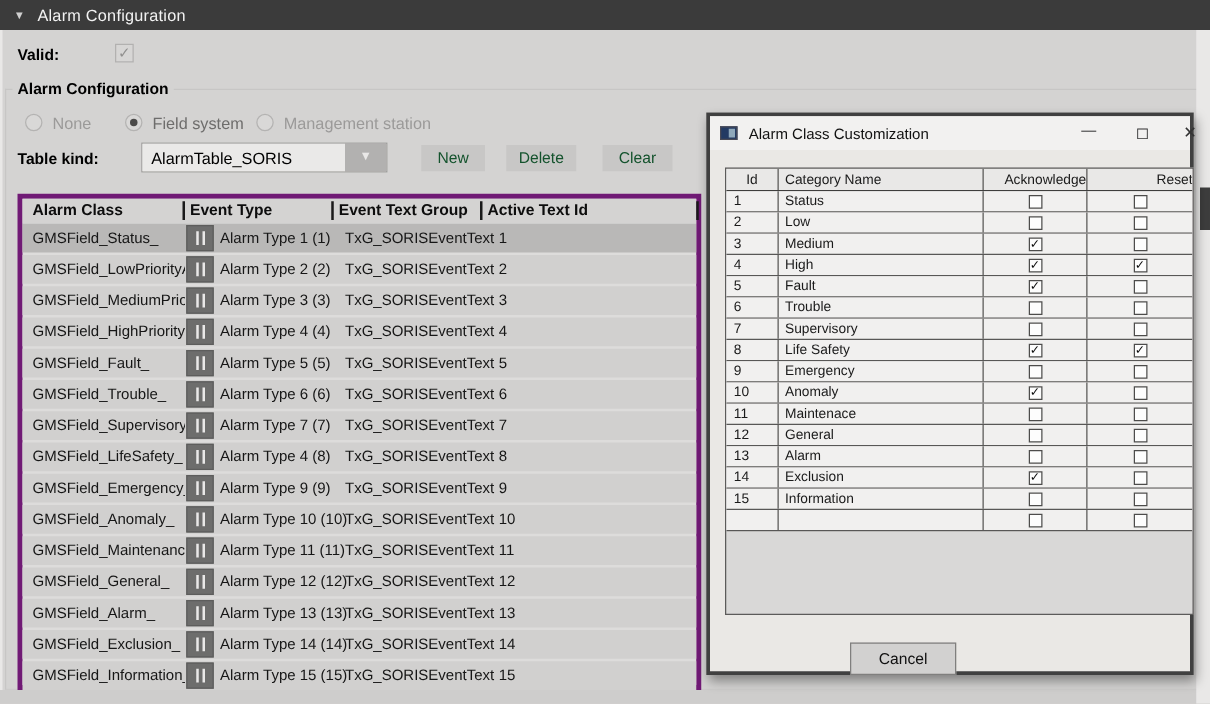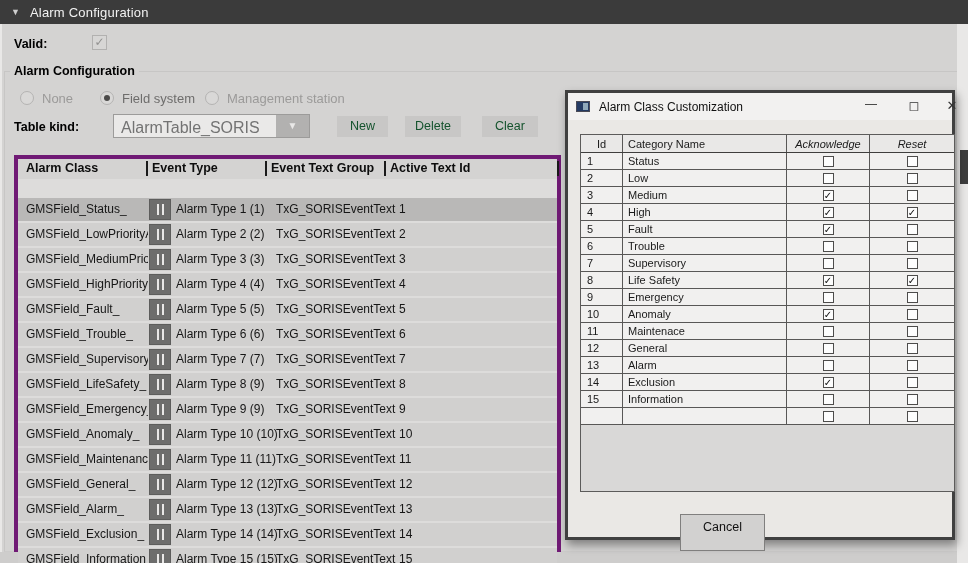--- a/index.html
+++ b/index.html
@@ -25,34 +25,34 @@
   .radio-item { top:90px; height:16px; display:flex; align-items:center; }
   .radio-circle { width:14px; height:14px; border-radius:50%; border:1px solid #b4b3b2; background:#d9d8d7; position:relative; }
   .radio-dot { display:none; position:absolute; left:3px; top:3px; width:6px; height:6px; border-radius:50%; background:#4b4a49; }
   .radio-item.on .radio-dot { display:block; }
   .radio-label { margin-left:8px; font-size:13px; color:#9b9a99; }
   .radio-item.on .radio-label { color:#6e6d6c; }
   #radio-0 { left:20px; } #radio-1 { left:100px; } #radio-2 { left:205px; }
 
   #tablekind-label { left:14px; top:120px; }
   #combo { left:113px; top:114px; width:197px; height:24px; border:1px solid #9c9b9a; background:#eaE9e8; display:flex; }
-  #combo-value { flex:1; font-size:16px; color:#737373; padding:4px 0 16px 7px; background:#eae9e8; white-space:nowrap; overflow:hidden; }
+  #combo-value { flex:1; font-size:13px; color:#000000; padding:4px 0 16px 7px; background:#eae9e8; white-space:nowrap; overflow:hidden; }
   #combo-arrow { width:33px; background:#b2b1b0; color:#e9e8e7; font-size:10px; text-align:center; line-height:22px; }
 
   .flatbtn { top:116px; height:21px; background:#c8c7c6; color:#14532d; font-size:12.5px; text-align:center; line-height:21px; }
   #btn-new { left:337px; width:51px; } #btn-delete { left:405px; width:56px; } #btn-clear { left:482px; width:56px; }
 
   
   #mtable { left:14px; top:155px; width:547px; height:397px; border:4px solid #701a75; background:#dddcdb; }
   #mhead { position:relative; height:20px; background:#d4d3d2; font-weight:bold; font-size:12.5px; color:#0d0d0d; }
   #mhead span { position:absolute; top:2px; white-space:nowrap; }
   #mhead .sep { width:2px; height:15px; background:#1a1a1a; top:2px; }
   #mbody { position:relative; }
   .trow { position:relative; height:23px; margin-bottom:2px; background:#d1d0cf; font-size:12px; color:#161616; }
-  .trow.selected { background:#b9b8b7;margin-top:19px; }
+  .trow.selected { background:#b9b8b7; }
   .trow span.txt { position:absolute; top:4px; white-space:nowrap; }
   .c-class { left:8px; width:122px; overflow:hidden; }
   .c-type  { left:158px; }
   .c-group { left:258px; }
   .c-id    { left:381px; }
   .pause-btn { position:absolute; left:131px; top:1px; width:22px; height:21px; background:#6d6d6c; border:1px solid #5d5d5c;
                display:flex; align-items:center; justify-content:center; gap:3px; }
   .pause-btn i { display:block; width:2px; height:11px; background:#e9e8e7; }
 
   
@@ -74,25 +74,25 @@
   #dgrid { position:absolute; left:12px; top:41px; width:375px; height:358px; border:1px solid #5c5b5a; background:#d9d8d7; overflow:hidden; }
   .drow { display:flex; height:17px; border-bottom:1px solid #585756; background:#f1f0ef; font-size:11px; color:#1a1a1a; }
   .drow.head { background:#e9e8e7; height:18px; border-bottom:1px solid #3f3e3d; }
   .dcell { border-right:1px solid #585756; padding:2px 0 0 6px; white-space:nowrap; overflow:hidden; }
   .d-id { width:42px; }
   .d-name { width:164px; padding-left:5px; }
   .d-ack { width:83px; display:flex; justify-content:center; align-items:center; padding:0; }
   .d-reset { flex:1; border-right:none; display:flex; justify-content:center; align-items:center; padding:0; }
   .drow.head .dcell { padding-top:3px; }
   .drow.head .d-id { text-align:center; padding-left:0; }
-  .drow.head .d-ack, .drow.head .d-reset { display:block; text-align:center;font-style:italic; }
+  .drow.head .d-ack, .drow.head .d-reset { display:block; text-align:right; }
   .cb { width:11px; height:11px; background:#fdfdfd; border:1px solid #4d4c4b; font-size:10px; line-height:9px;
         text-align:center; color:#0c0c0c; font-weight:bold; }
 
-  .dlgbtn { position:absolute; top:421px; width:85px; height:37px; background:#d2d1d0; border:1px solid #807f7e;
+  .dlgbtn { position:absolute; top:421px; width:85px; height:26px; background:#d2d1d0; border:1px solid #807f7e;
             font-size:12.5px; color:#111; text-align:center; line-height:24px; }
   #btn-cancel { left:112px; } #btn-apply { left:203px; }
 </style>
 </head>
 <body>
 
 <div id="titlebar" class="abs">
   <span class="tri">▼</span>
   <span class="ttl">Alarm Configuration</span>
 </div>
@@ -210,21 +210,21 @@
         <span class="txt c-type">Alarm Type 7 (7)</span>
         <span class="txt c-group">TxG_SORISEventText</span>
         <span class="txt c-id">7</span>
       </div>
       <div class="trow">
         <span class="txt c-class">GMSField_LifeSafety_</span>
         <span class="pause-btn">
           <i></i>
           <i></i>
         </span>
-        <span class="txt c-type">Alarm Type 8 (9)</span>
+        <span class="txt c-type">Alarm Type 4 (8)</span>
         <span class="txt c-group">TxG_SORISEventText</span>
         <span class="txt c-id">8</span>
       </div>
       <div class="trow">
         <span class="txt c-class">GMSField_Emergency_</span>
         <span class="pause-btn">
           <i></i>
           <i></i>
         </span>
         <span class="txt c-type">Alarm Type 9 (9)</span>

